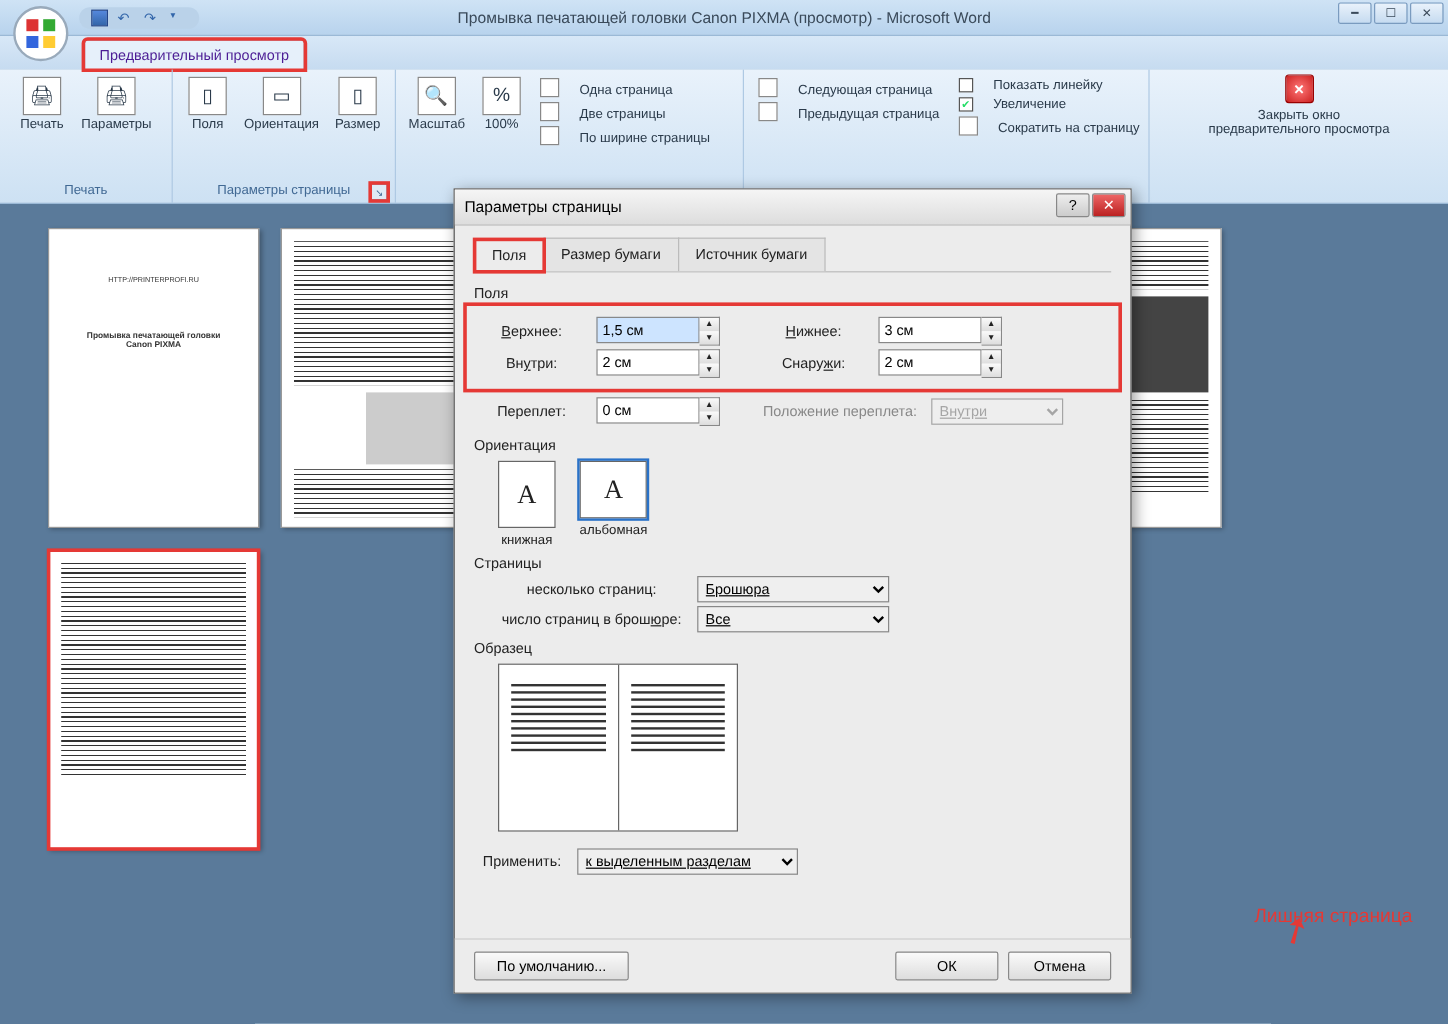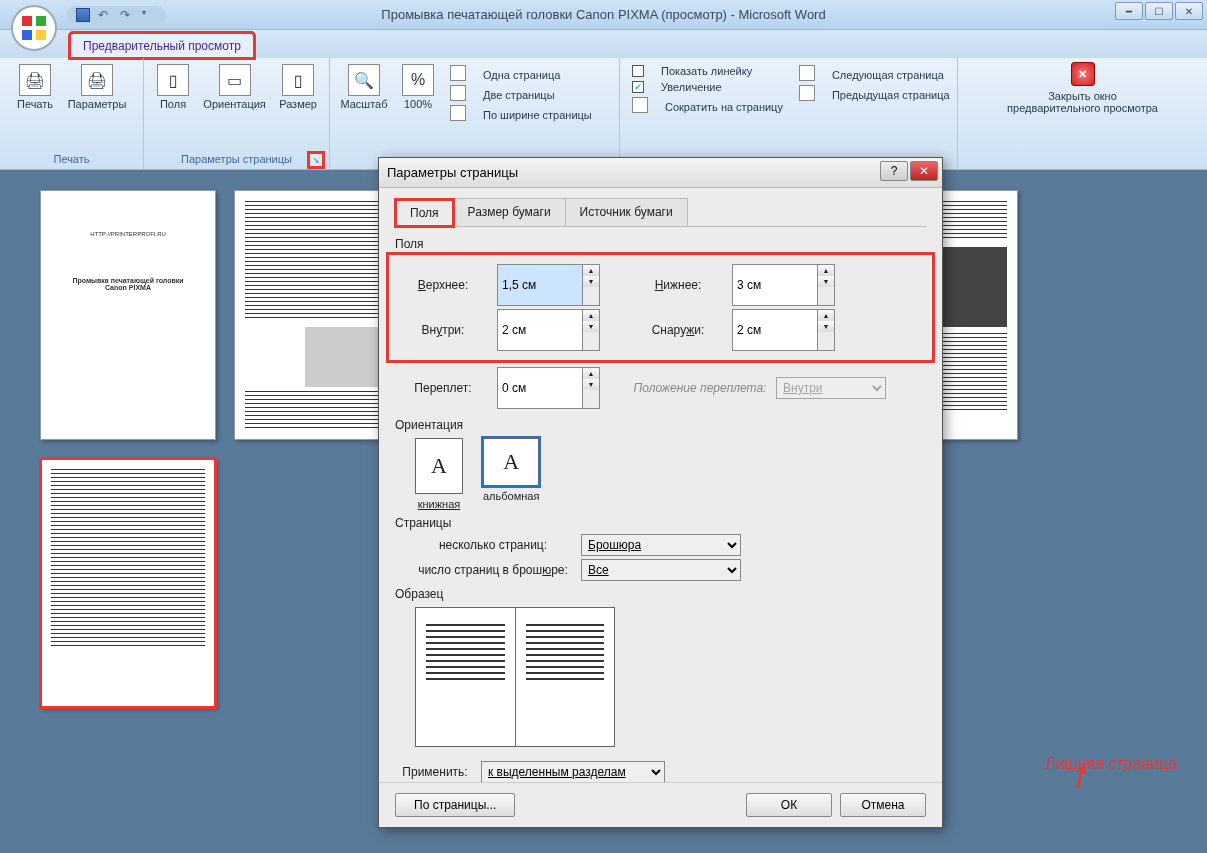--- a/index.html
+++ b/index.html
@@ -53,21 +53,21 @@
   .dlg-title .hcbtn.close { background: linear-gradient(#e66,#b22); color: #fff; }
   .dlg-body { padding: 10px 16px; flex: 1; font-size: 12px; color: #222; overflow:hidden; }
   .dtabs { display: flex; border-bottom: 1px solid #bbb; margin-bottom: 10px; }
   .dtab { padding: 6px 14px; border: 1px solid #bbb; border-bottom: none; background: #e4e4e4; margin-right: -1px; font-size:12px;}
   .dtab.active { background: #ececec; border-bottom: 1px solid #ececec; position: relative; top: 1px; }
   .dtab.hl { outline: 3px solid #e53935; outline-offset: -2px; }
   .section-h { font-size: 12px; margin: 6px 0 4px 0; }
   .fieldrow { display: flex; align-items: center; gap: 6px; margin: 3px 0; }
   .fieldrow label { width: 96px; text-align: center; }
   .spin { display: flex; }
-  .spin input { width: 86px; height: 22px; border: 1px solid #888; padding: 20px 4px; font-size: 12px; }
+  .spin input { width: 86px; height: 22px; border: 1px solid #888; padding: 10px 4px; font-size: 12px; }
   .spin .spbtns { display: flex; flex-direction: column; border: 1px solid #888; border-left:none;}
   .spin .spbtns span { width: 16px; height: 11px; background: linear-gradient(#fafafa,#ddd); font-size: 7px; display: flex; align-items: center; justify-content: center; }
   .hlbox { outline: 3px solid #e53935; padding: 6px; margin: 2px -6px; }
   .twocol { display: flex; gap: 30px; }
   .orient { display:flex; gap:20px; margin:6px 0 6px 20px;}
   .orient .o { display:flex; flex-direction:column; align-items:center; gap:4px; font-size:11px; }
   .orient .o .pg { width:48px; height:56px; border:1px solid #666; background:#fff; display:flex; align-items:center; justify-content:center; font-size:22px; font-family:serif; }
   .orient .o.sel .pg { outline:2px solid #2a72c8; }
   select.dsel { height: 22px; border:1px solid #888; font-size:12px; padding:1px 2px;text-decoration:underline; }
   .preview-book { width:200px; height:140px; border:1px solid #666; background:#fff; margin:6px 0 6px 20px; display:flex; }
@@ -164,40 +164,40 @@
             <span>По ширине страницы</span>
           </div>
       </div>
     </div>
     <div class="rgroup-label">&nbsp;</div>
   </div>
   <div class="rgroup" style="width:338px;">
     <div class="rgroup-body">
       <div class="stack">
         <div class="smbtn">
+            <span class="si"></span>
+            <span>Следующая страница</span>
+          </div>
+        <div class="smbtn">
+            <span class="si"></span>
+            <span>Предыдущая страница</span>
+          </div>
+      </div>
+      <div class="stack">
+        <div class="smbtn">
             <span class="chk"></span>
             <span>Показать линейку</span>
           </div>
         <div class="smbtn">
             <span class="chk">✔</span>
             <span>Увеличение</span>
           </div>
         <div class="smbtn">
             <span class="si"></span>
             <span>Сократить на страницу</span>
-          </div>
-      </div>
-      <div class="stack">
-        <div class="smbtn">
-            <span class="si"></span>
-            <span>Следующая страница</span>
-          </div>
-        <div class="smbtn">
-            <span class="si"></span>
-            <span>Предыдущая страница</span>
           </div>
       </div>
     </div>
     <div class="rgroup-label">&nbsp;</div>
   </div>
   <div class="rgroup" style="flex:1; border-right:none;">
     <div class="rgroup-body" style="justify-content:center; width:100%;">
       <div class="closebigbtn">
         <div class="xico">✕</div>
         <span style="white-space:pre-line; text-align:center;">Закрыть окно
@@ -301,30 +301,30 @@
           <label>Переплет:</label>
         <div class="spin">
             <input value="0 см" style="">
             <div class="spbtns">
               <span>▲</span>
               <span>▼</span>
             </div>
           </div>
       </div>
       <div class="fieldrow">
-          <label style="width:140px;color:#888;font-style:italic;">Положение переплета:</label>
+          <label style="width:140px;color:#888;">Положение переплета:</label>
         <select class="dsel" style="width:110px;color:#888;" disabled=""><option>Внутри</option></select>
       </div>
     </div>
 
     <div class="section-h">Ориентация</div>
     <div class="orient">
       <div class="o">
           <div class="pg">A</div>
-          <span style="text-decoration:underline;text-align:center;">книжная</span>
+          <span style="text-align:center;">книжная</span>
         </div>
       <div class="o sel">
           <div class="pg" style="width:56px;height:48px;">A</div>
           <span style="">альбомная</span>
         </div>
     </div>
 
     <div class="section-h">Страницы</div>
     <div class="fieldrow" style="margin-left:16px;">
         <label style="width:164px;">несколько страниц:</label>
@@ -362,19 +362,19 @@
           <div class="ln"></div>
         </div>
     </div>
 
     <div class="fieldrow" style="margin-top:14px;">
         <label style="width:80px;">Применить:</label>
       <select class="dsel" style="width:184px;"><option>к выделенным разделам</option></select>
       </div>
   </div>
   <div class="dlg-foot">
-    <button class="btn">По страницы...</button>
+    <button class="btn">По умолчанию...</button>
     <div style="display:flex;gap:8px;">
       <button class="btn" style="width:86px;">ОК</button>
       <button class="btn" style="width:86px;">Отмена</button>
     </div>
   </div>
 </div>
 
 </body></html>

